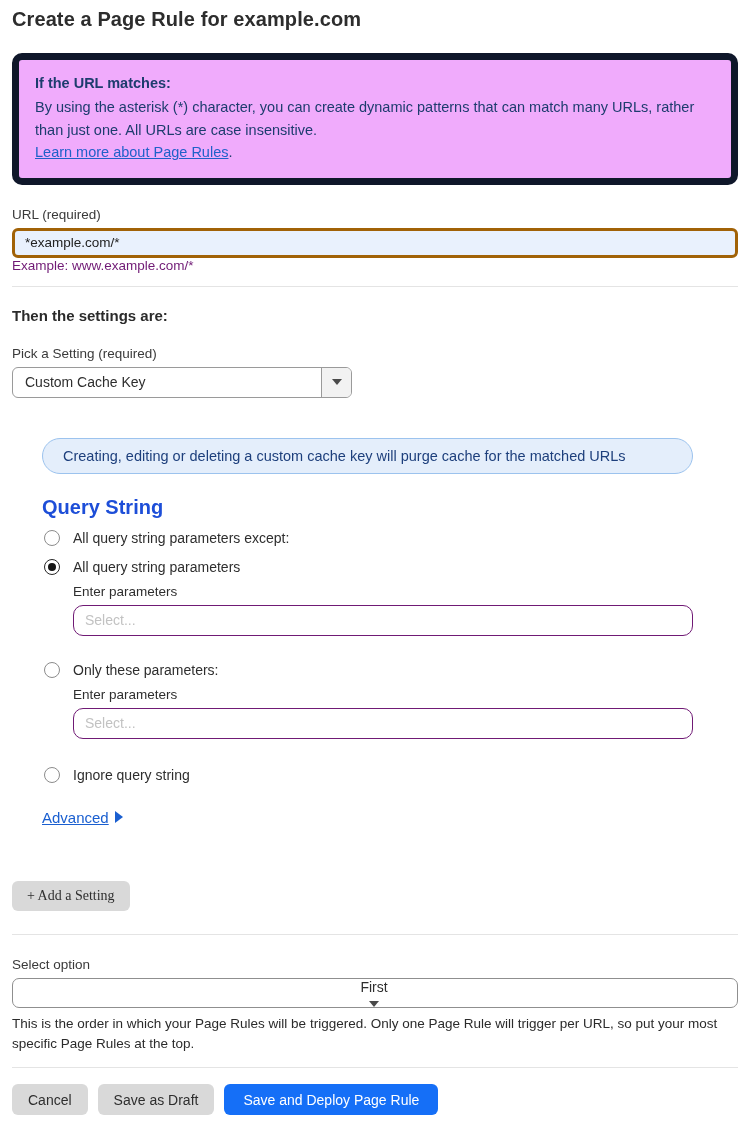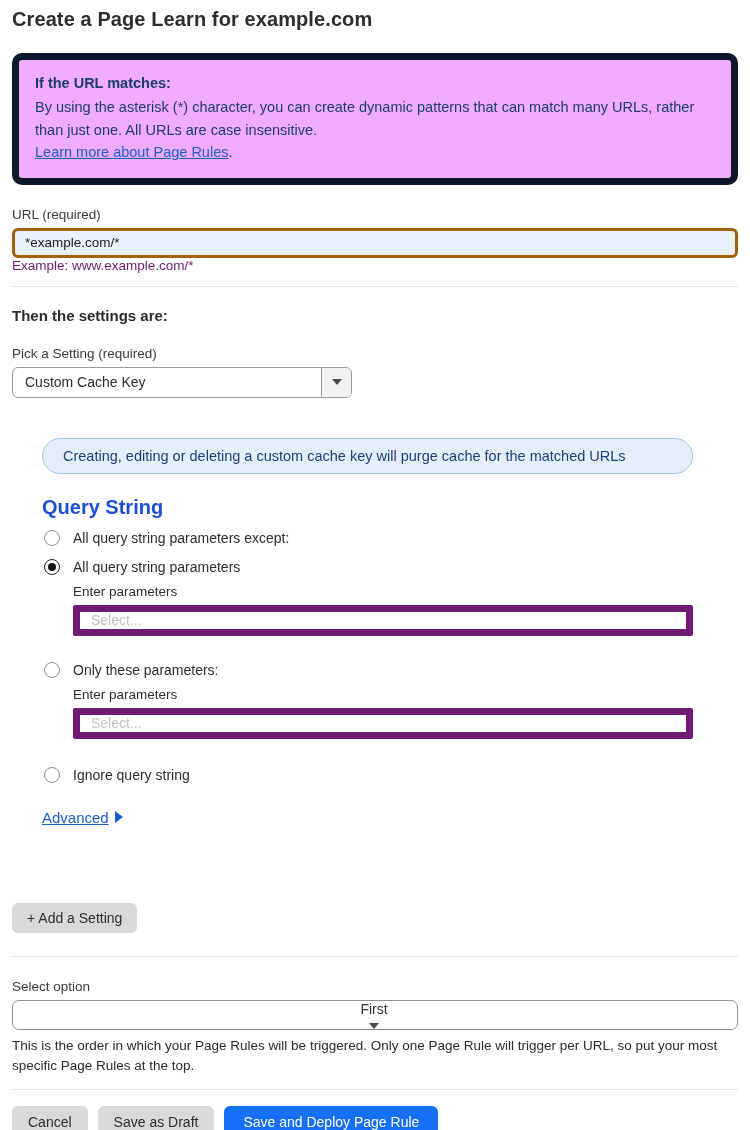--- a/index.html
+++ b/index.html
@@ -90,41 +90,41 @@
   .radio-row.checked .radio::after {
     content: ''; position: absolute; left: 3px; top: 3px;
     width: 8px; height: 8px; border-radius: 50%; background: #141414;
   }
   .radio-label { margin-left: 13px; font-size: 14px; color: #2e2e2e; }
 
   .sub-field { margin-left: 61px; }
   .sub-label { font-size: 13.5px; color: #2e2e2e; margin-top: 9px; }
   .param-input {
     display: block; width: 620px; height: 31px; margin-top: 6px;
-    border: 7px solid #701a75; border-radius: 2px;
+    border: 1px solid #701a75; border-radius: 10px;
     padding: 0 11px; font-family: "Liberation Sans", sans-serif;
     font-size: 14px; color: #333; outline: none; background: #fff;
   }
   .param-input::placeholder { color: #c2c2c2; }
 
   .advanced-row {
     margin: 26px 0 0 30px; display: inline-flex; align-items: center;
     cursor: pointer;
   }
   .advanced-link { color: #1a5fd0; font-size: 15px; text-decoration: underline; }
   .tri-right {
     width: 0; height: 0; margin-left: 6px;
     border-top: 6px solid transparent; border-bottom: 6px solid transparent;
     border-left: 8px solid #1a5fd0;
   }
 
   .add-setting-btn {
-    margin-top: 76px; display: inline-block;
+    margin-top: 54px; display: inline-block;
     background: #d9d9d9; border: none; border-radius: 6px;
-    padding: 7px 15px; font-family: Liberation Sans, sans-serif;
+    padding: 7px 15px; font-family: Liberation Serif, serif;
     font-size: 14px; color: #2e2e2e; cursor: pointer;
   }
 
   .order-heading { font-size: 16px; font-weight: bold; color: #2b2b2b; margin-top: 13px; }
 
   .order-select {
     margin-top: 6px; width: 726px; height: 30px;
     border: 1px solid #8f8f8f; border-radius: 7px;
     display: flex; align-items: center; justify-content: space-between;
     padding: 0 14px 0 12px; background: #fff; cursor: pointer; flex-direction: column;
@@ -140,21 +140,21 @@
     cursor: pointer; padding: 0 16px;
   }
   .btn-gray { background: #d9d9d9; color: #2e2e2e; margin-right: 10px; }
   .btn-primary { background: #156ff7; color: #ffffff; padding: 0 19px; }
 </style>
 </head>
 <body>
 
 <div class="page">
 
-  <h1 class="page-title">Create a Page Learn for example.com</h1>
+  <h1 class="page-title">Create a Page Rule for example.com</h1>
 
   <div class="info-box">
     <div class="info-heading">If the URL matches:</div>
     <div class="info-body">By using the asterisk (*) character, you can create dynamic patterns that can match many URLs, rather than just one. All URLs are case insensitive.</div>
     <div><a class="info-link">Learn more about Page Rules</a><span>.</span></div>
   </div>
 
   <div class="field-label">URL (required)</div>
   <input class="url-input" type="text" value="*example.com/*" style="">
   <div class="example-text">Example: www.example.com/*</div>

